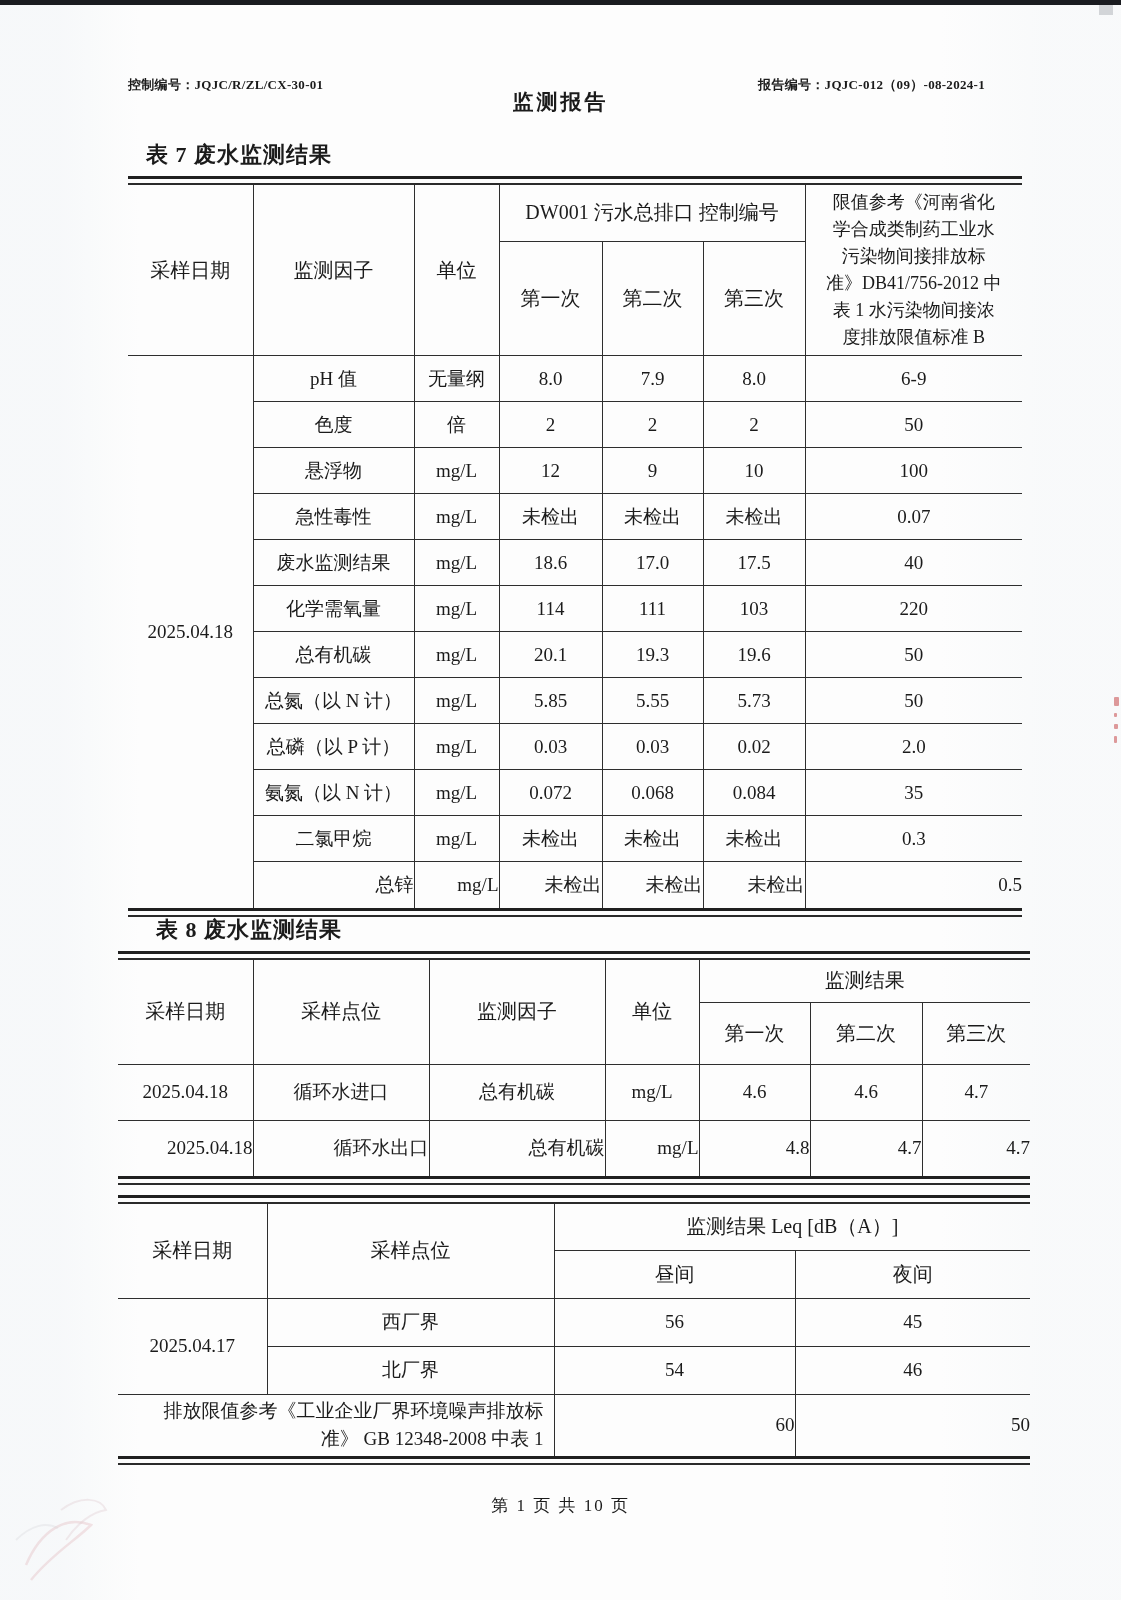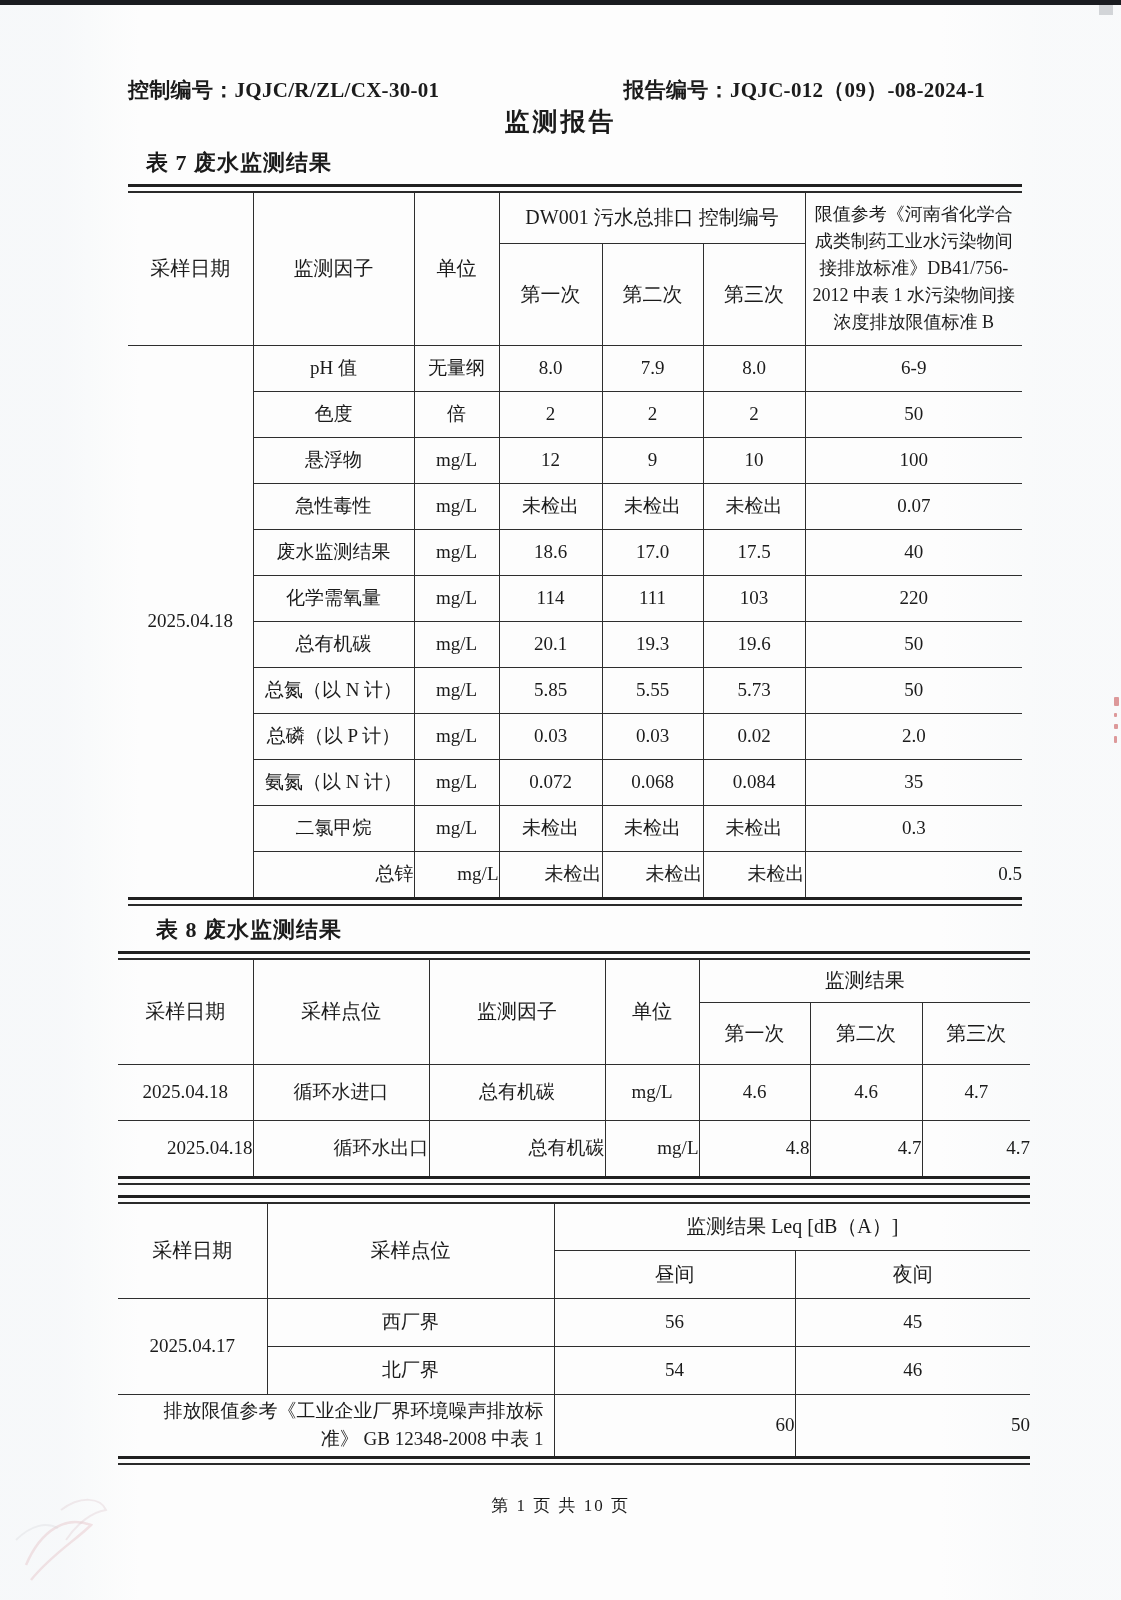--- a/index.html
+++ b/index.html
@@ -8,42 +8,42 @@
     width:1121px;height:1600px;
     background:#fdfdfd;
     background-image:linear-gradient(90deg, rgba(235,240,244,.35) 0 60px, rgba(255,255,255,0) 140px),
                      linear-gradient(90deg, rgba(255,255,255,0) 0 940px, rgba(238,242,245,.3) 1040px);
     font-family:"Liberation Serif","DejaVu Serif",serif;
     color:#1b1b1b;
     overflow:hidden;
   }
   .topstrip{position:absolute;top:0;left:0;width:100%;height:5px;background:#1a1c20;}
   .corner-mark{position:absolute;top:5px;right:8px;width:14px;height:10px;background:#b9bdc2;opacity:.6;}
-  .meta-row{position:absolute;top:76px;left:128px;right:136px;display:flex;justify-content:space-between;font-size:21px;font-weight:600;letter-spacing:.3px;}
-  .doc-title{position:absolute;top:105px;left:0;width:100%;text-align:center;font-size:25px;font-weight:bold;letter-spacing:3px;font-family:Liberation Serif, serif;}
+  .meta-row{position:absolute;top:76px;left:128px;right:136px;display:flex;justify-content:space-between;font-size:13px;font-weight:600;letter-spacing:.3px;}
+  .doc-title{position:absolute;top:88px;left:0;width:100%;text-align:center;font-size:21px;font-weight:bold;letter-spacing:3px;font-family:Liberation Serif, serif;}
   .tblock{position:absolute;}
   .t7-block{top:140px;left:128px;width:894px;}
   .t8-block{top:915px;left:118px;width:912px;}
   .t9-block{top:1195px;left:118px;width:912px;}
   .caption{font-size:22px;font-weight:bold;letter-spacing:1px;margin:0 0 6px 0;}
-  .t7-block .caption{margin-left:18px;margin-top:8px;}
+  .t7-block .caption{margin-left:18px;}
   .t8-block .caption,.t9-block .caption{margin-left:38px;}
   .rule-double{height:4px;border-top:3px solid #202020;border-bottom:2px solid #2a2a2a;}
   table{border-collapse:collapse;table-layout:fixed;width:100%;}
   td{border:1.5px solid #2e2e2e;text-align:center;vertical-align:middle;font-size:19px;padding:0;line-height:1.35;}
   tr.top td{border-top:none;}
   tr.bottom td{border-bottom:none;text-align:right;}
   td.el{border-left:none;}
   td.er{border-right:none;}
   td.nb{border-bottom:none;}
   .t7 tr.h1{height:50px;} .t7 tr.h2{height:102px;} .t7 tr.d{height:46px;}
   .t8 tr.h1{height:42px;} .t8 tr.h2{height:62px;} .t8 tr.d{height:56px;}
   .t9 tr.h1{height:46px;} .t9 tr.h2{height:48px;} .t9 tr.d{height:48px;} .t9 tr.lim{height:58px;}
   td.hd{font-size:20px;}
-  td.limit-head{font-size:18px;line-height:1.5;padding:4px 2px;}
+  td.limit-head{font-size:18px;line-height:1.5;padding:4px 20px;}
   td.limit-label{font-size:19px;padding:2px 10px;line-height:1.5;}
   .footer{position:absolute;top:1494px;left:0;width:100%;text-align:center;font-size:17px;letter-spacing:2px;}
   .red-marks{position:absolute;right:1px;top:690px;width:8px;height:80px;}
   .red-marks i{display:block;background:rgba(198,72,74,.55);border-radius:1px;margin:7px 0 0 2px;}
   .rm1{width:5px;height:9px;}
   .rm2{width:3px;height:4px;}
   .rm3{width:4px;height:5px;}
   .rm4{width:3px;height:7px;}
   .scribble{position:absolute;left:6px;top:1470px;opacity:.55;}
 </style>

